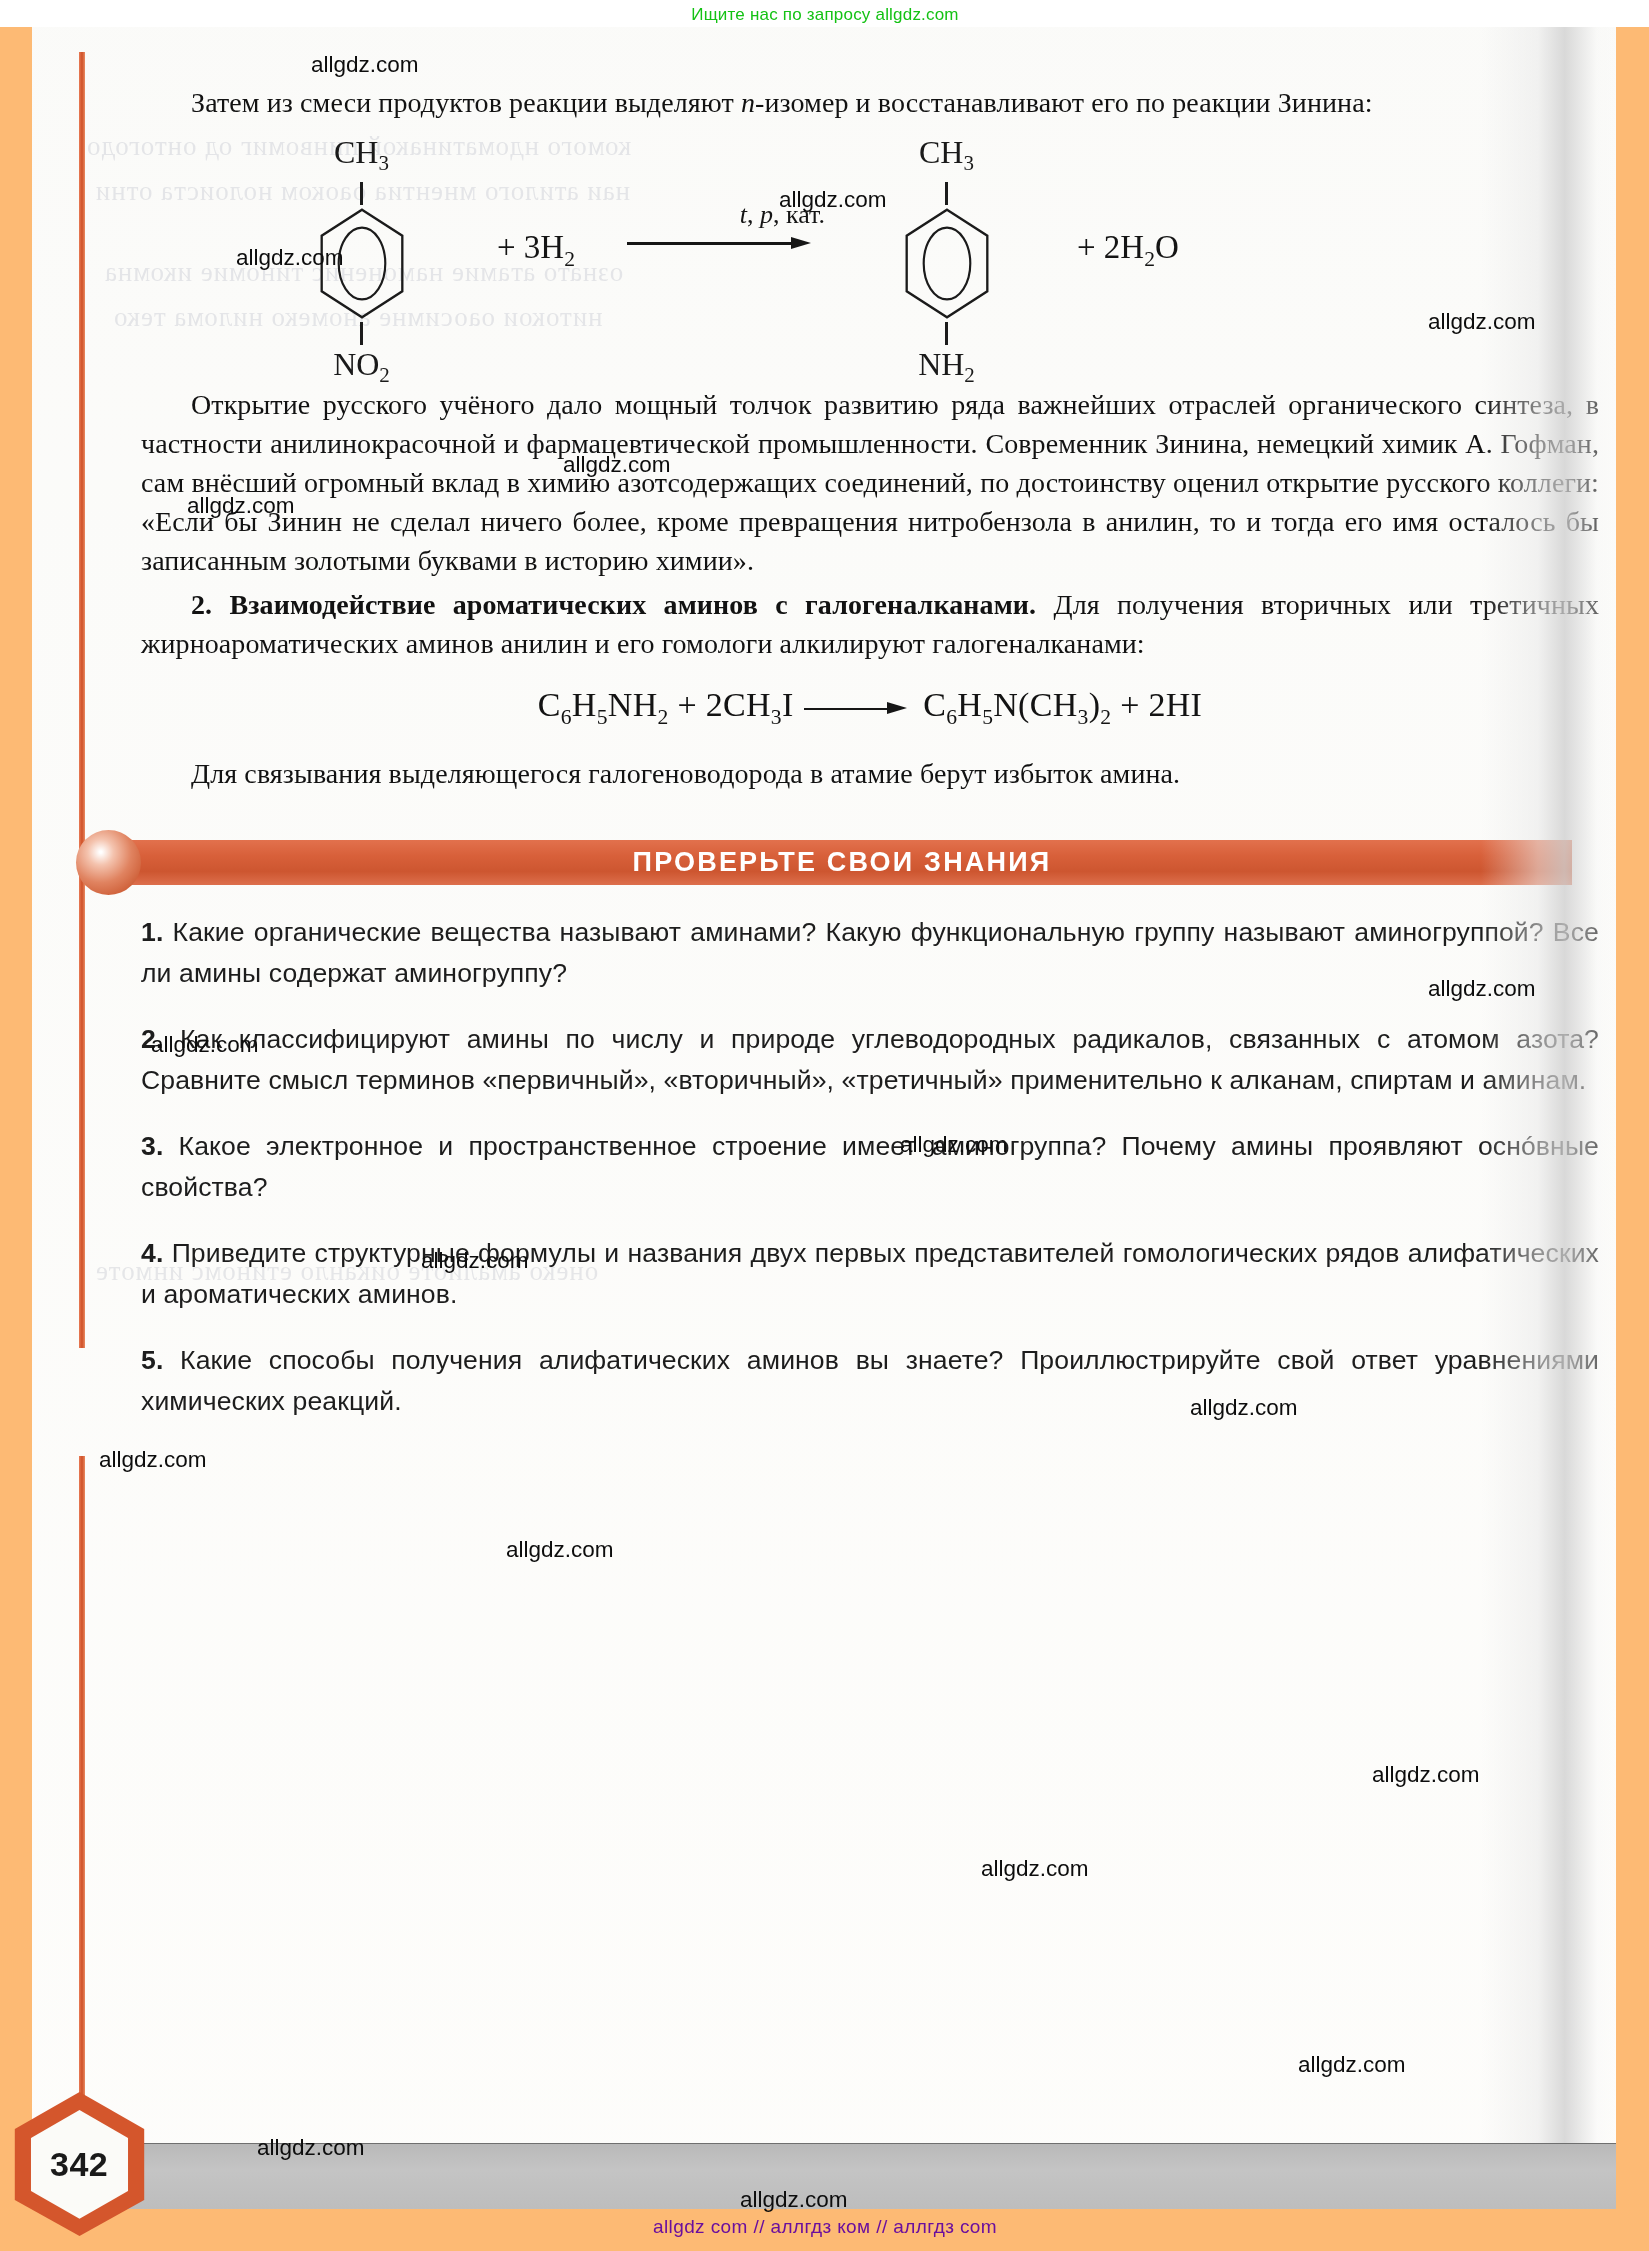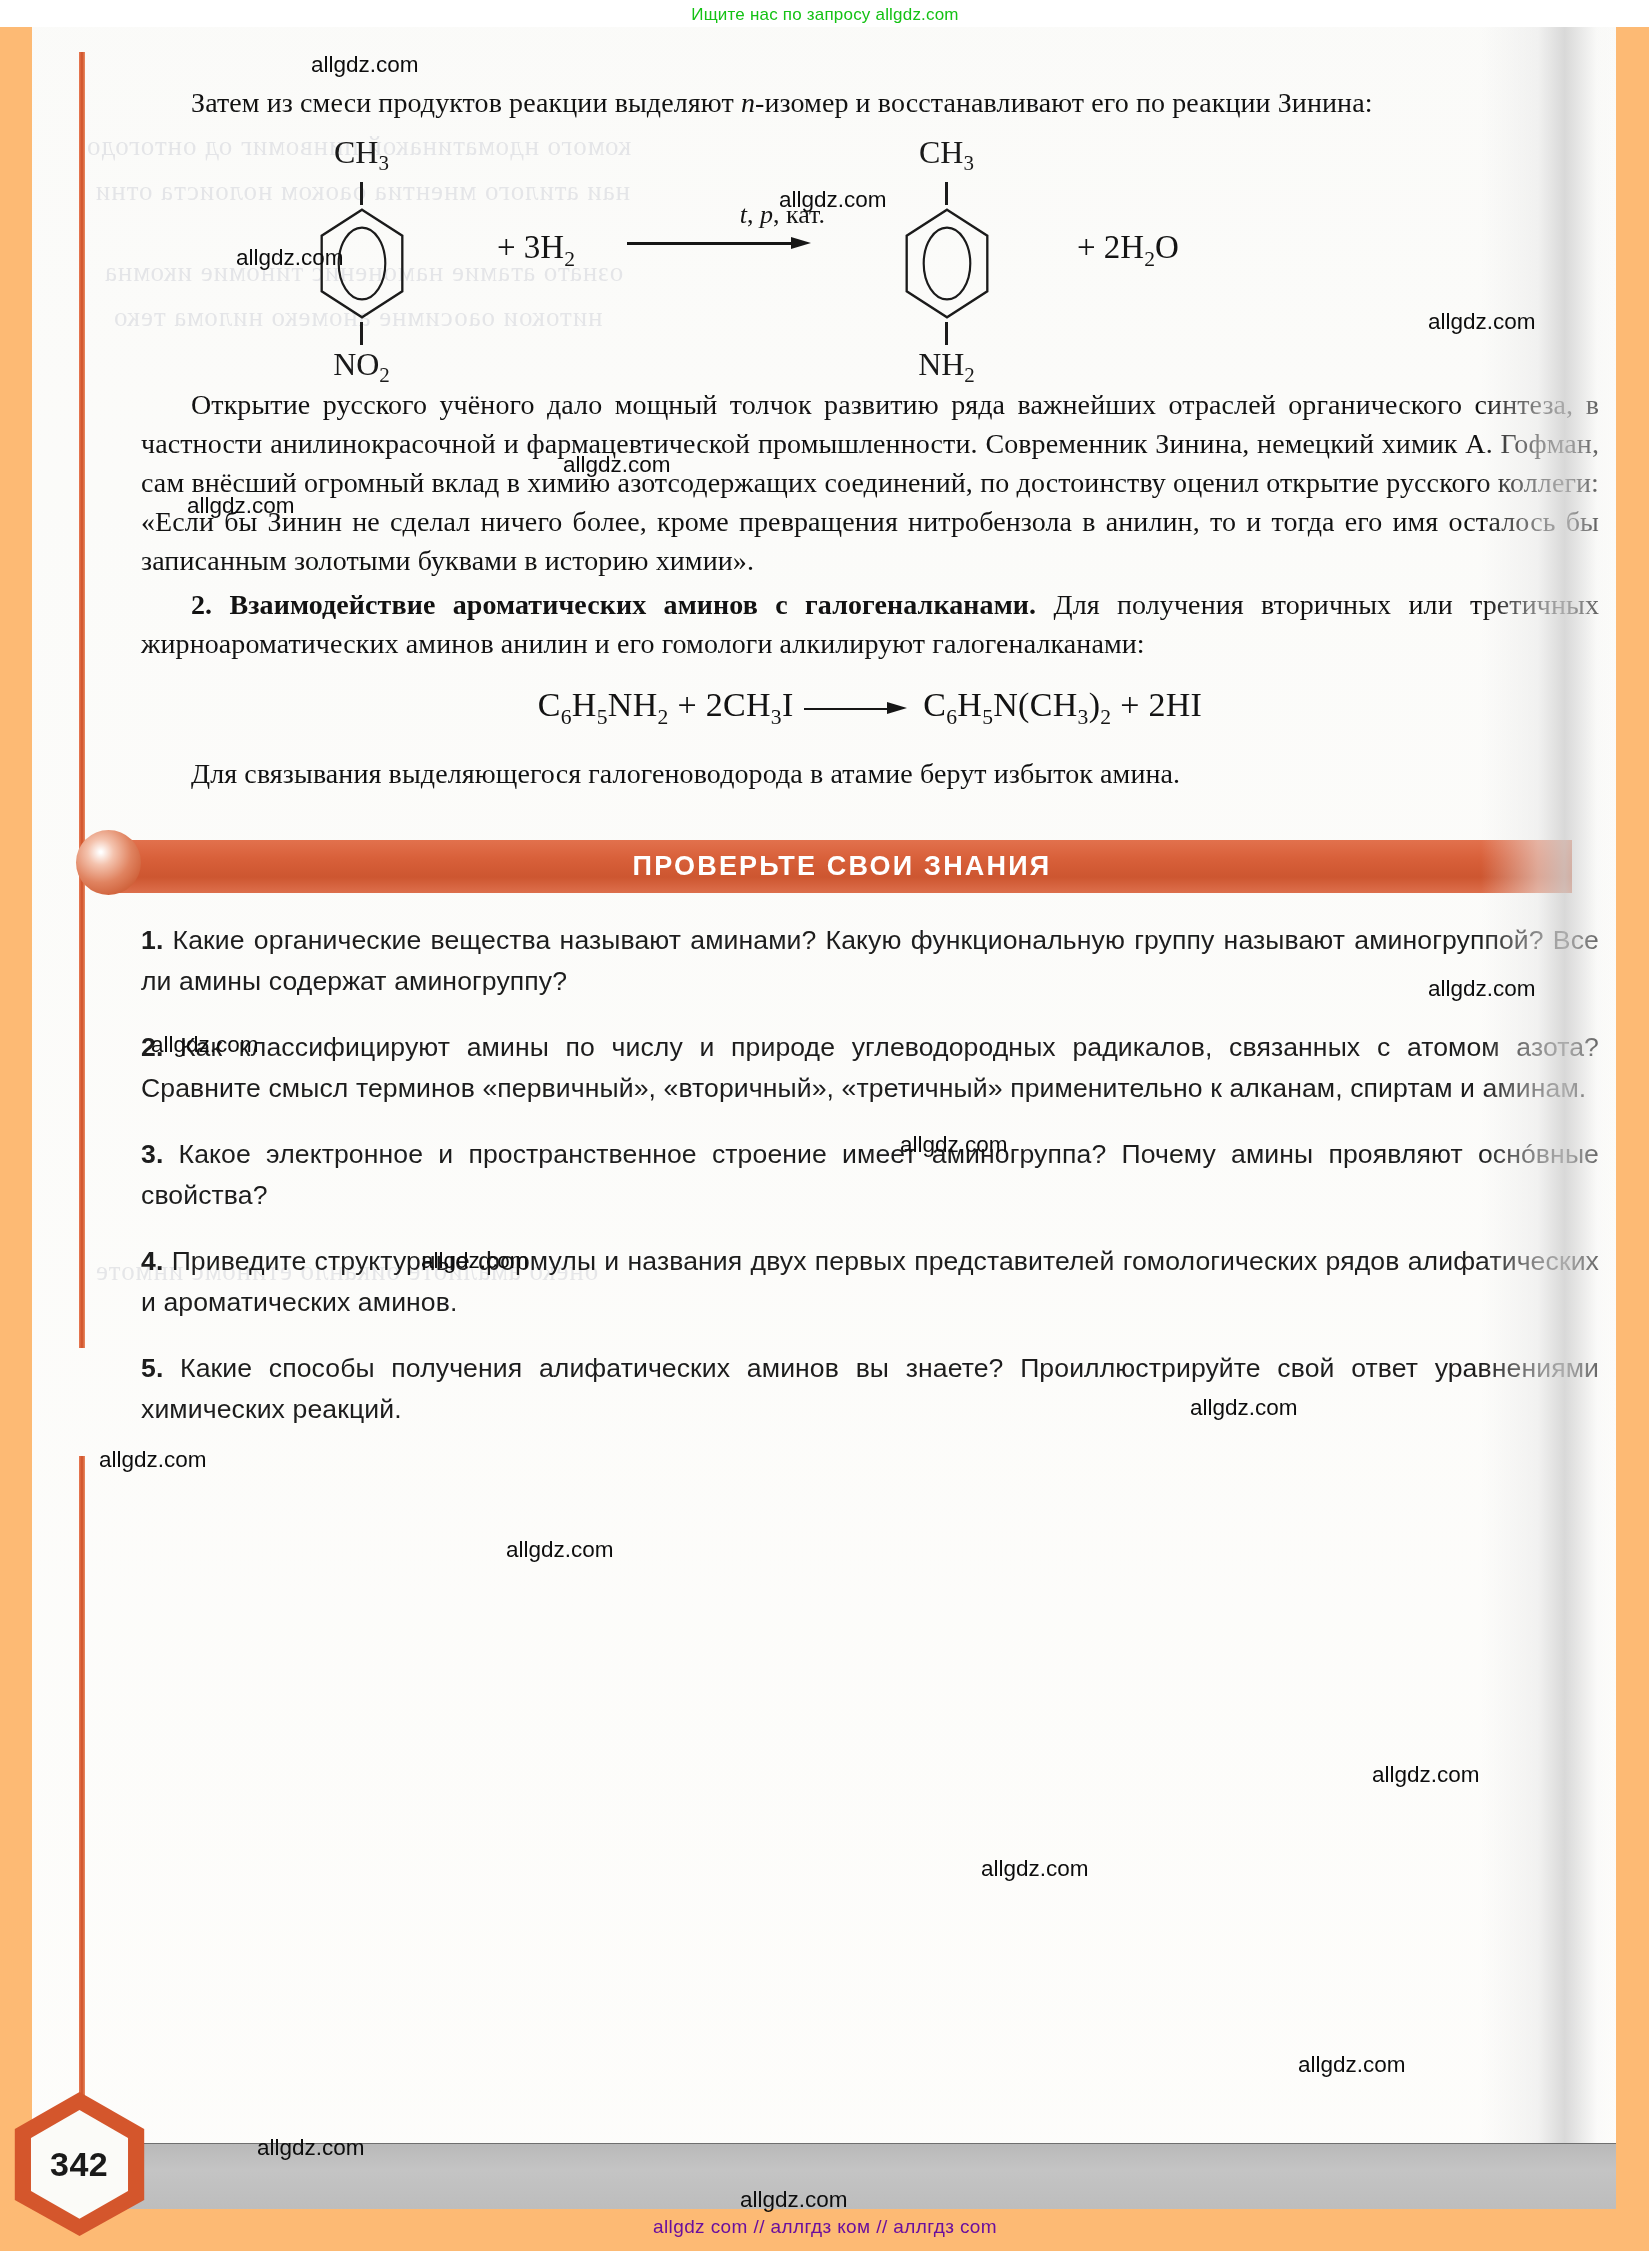--- a/index.html
+++ b/index.html
@@ -237,21 +237,21 @@
     color: #1c1c1c;
     letter-spacing: 0.2px;
   }
 
   
   .check-header {
     position: relative;
     margin-top: 47px;
     margin-left: -29px;
     width: 1460px;
-    height: 53px;
+    height: 45px;
     background: linear-gradient(to bottom, #e2714d 0%, #d8603a 35%, #cd5630 70%, #dd6f4c 100%);
     display: flex;
     align-items: center;
     justify-content: center;
   }
   .check-header-text {
     font-family: "Liberation Sans", sans-serif;
     font-weight: bold;
     font-size: 27px;
     color: #ffffff;

